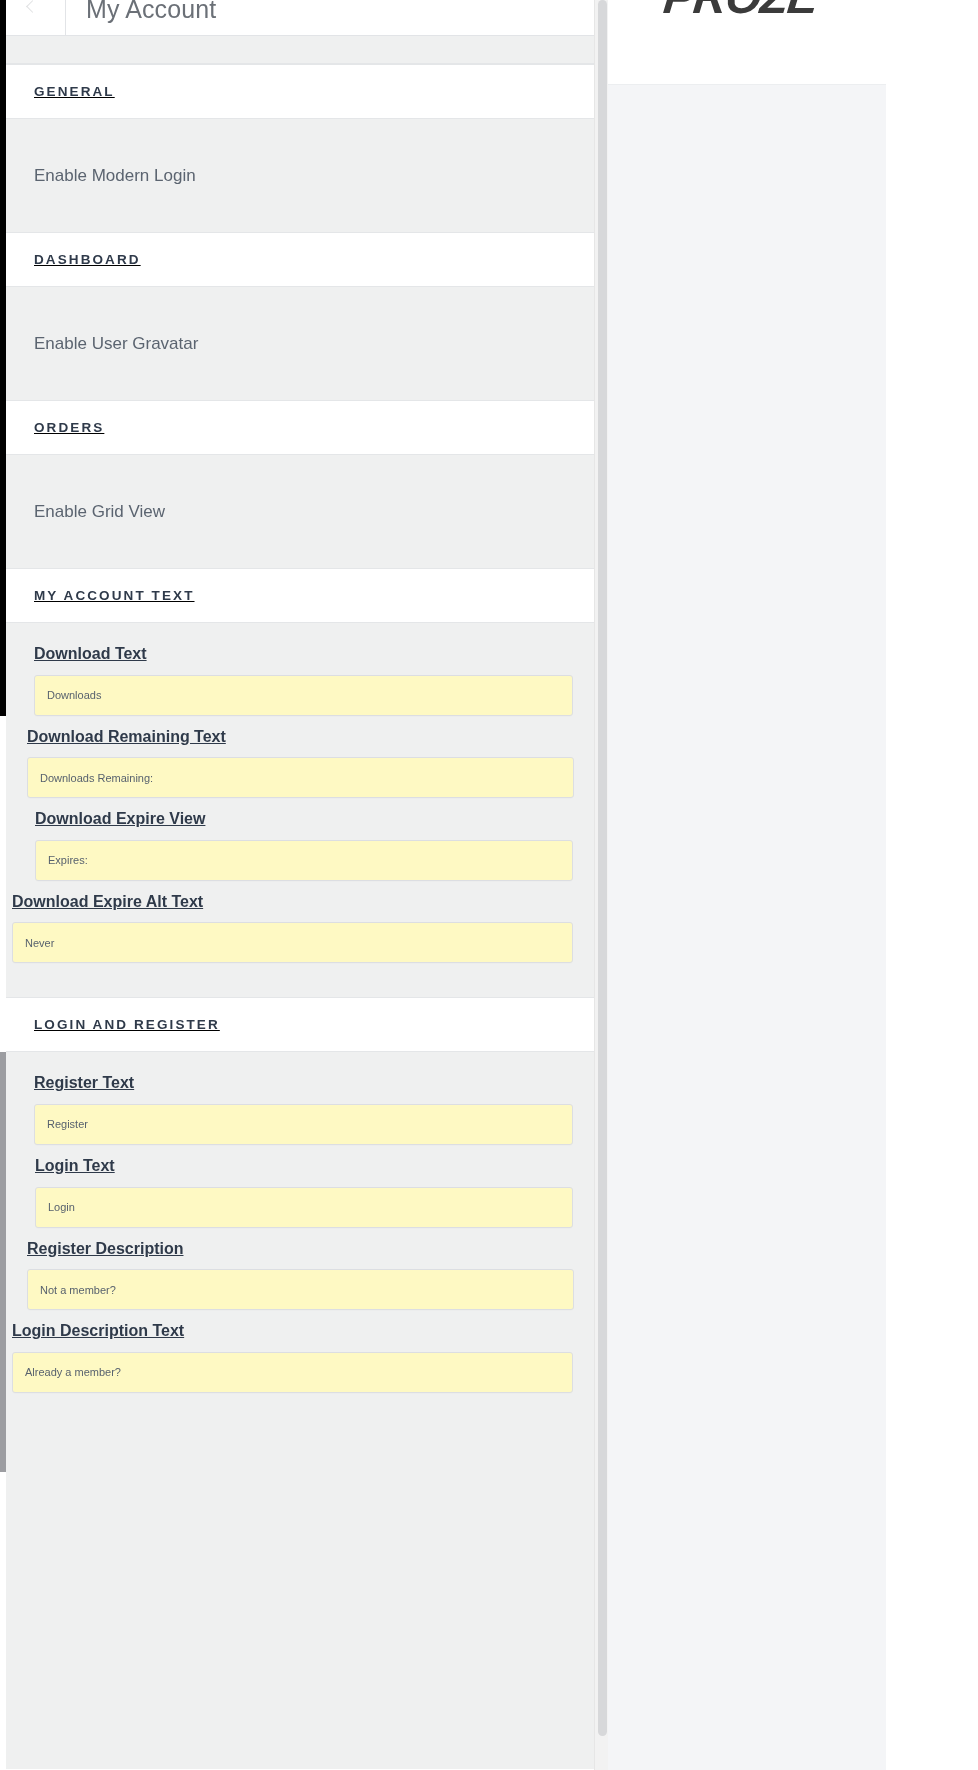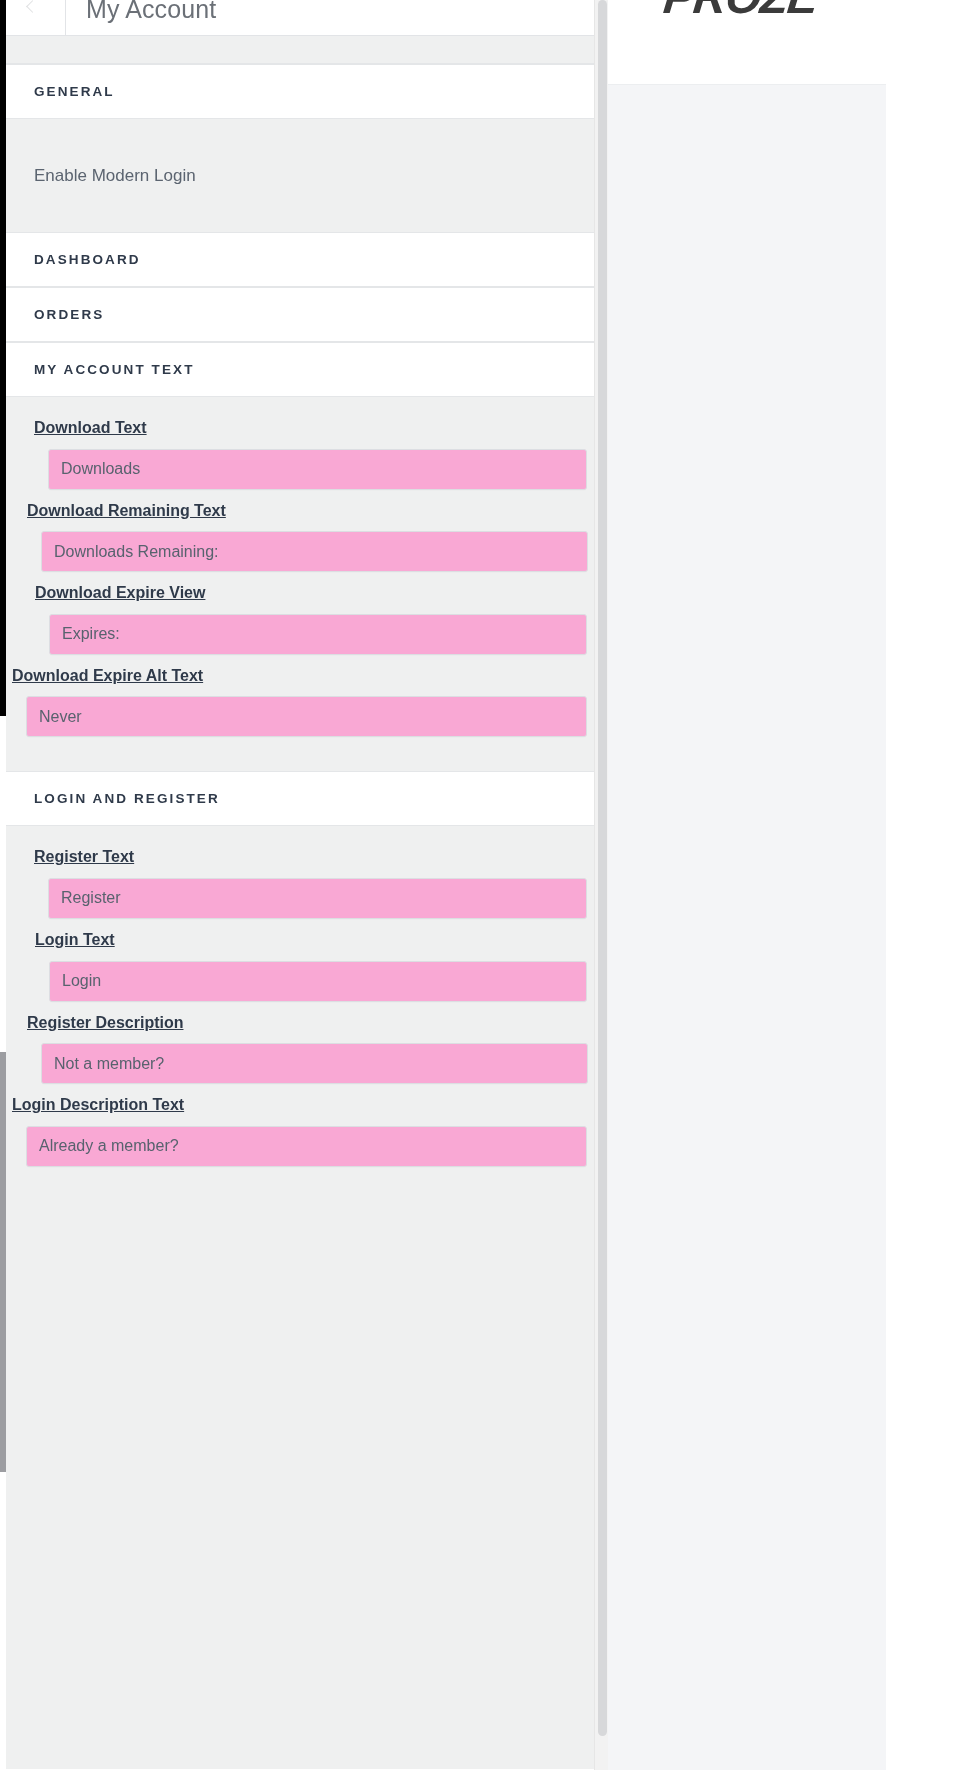--- a/index.html
+++ b/index.html
@@ -116,20 +116,21 @@
 
   
   .section-title {
     background: #ffffff;
     border-bottom: 1px solid #e4e6e8;
     border-top: 1px solid #e4e6e8;
     height: 55px;
     display: flex;
     align-items: center;
     padding-left: 34px;
+    text-decoration: underline;
   }
   .section-title-text {
     font-size: 13.5px;
     font-weight: 700;
     letter-spacing: 2.1px;
     color: #2f3a4a;
     text-transform: uppercase;
   }
 
   
@@ -162,30 +163,29 @@
     color: #2f3a4a;
     line-height: 1.1;
     margin-bottom: 12px;
     display: block;
     text-decoration: underline;
   }
   .field-input {
     display: block;
     width: 100%;
     height: 41px;
-    background: #f9a8d4;
+    background: #fef9c3;
     border: 1px solid #dcdee2;
     border-radius: 3px;
     padding: 0 12px;
     font-family: "Liberation Sans", sans-serif;
-    font-size: 16px;
+    font-size: 11px;
     color: #58626e;
     outline: none;
     box-shadow: 0 1px 0 rgba(0,0,0,0.01);
-    margin-left: 14px;
   }
   .field-input::placeholder { color: #58626e; }
 
   
   .field.nudge-1 { padding-left: 27px; padding-right: 34px; }
   .field.nudge-2 { padding-left: 35px; padding-right: 35px; }
 
   
   .panel-scrollbar {
     position: absolute;
@@ -265,23 +265,29 @@
       <div class="section-title">
         <span class="section-title-text">GENERAL</span>
       </div>
       <div class="toggle-row">
         <span class="toggle-row-label">Enable Modern Login</span>
       </div>
 
       <div class="section-title">
         <span class="section-title-text">DASHBOARD</span>
       </div>
+      <div class="toggle-row">
+        <span class="toggle-row-label">Enable User Gravatar</span>
+      </div>
 
       <div class="section-title">
         <span class="section-title-text">ORDERS</span>
+      </div>
+      <div class="toggle-row">
+        <span class="toggle-row-label">Enable Grid View</span>
       </div>
 
       <div class="section-title">
         <span class="section-title-text">MY ACCOUNT TEXT</span>
       </div>
       <div class="field-group">
         <div class="field">
           <label class="field-label">Download Text</label>
           <input class="field-input" type="text" value="Downloads" style="">
         </div>

